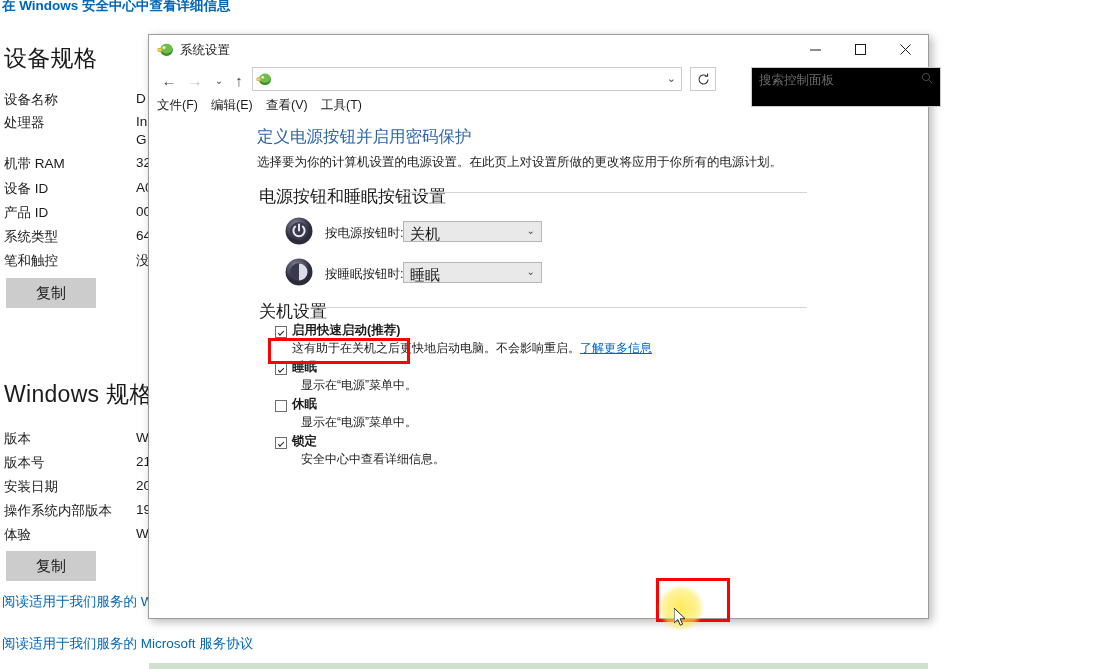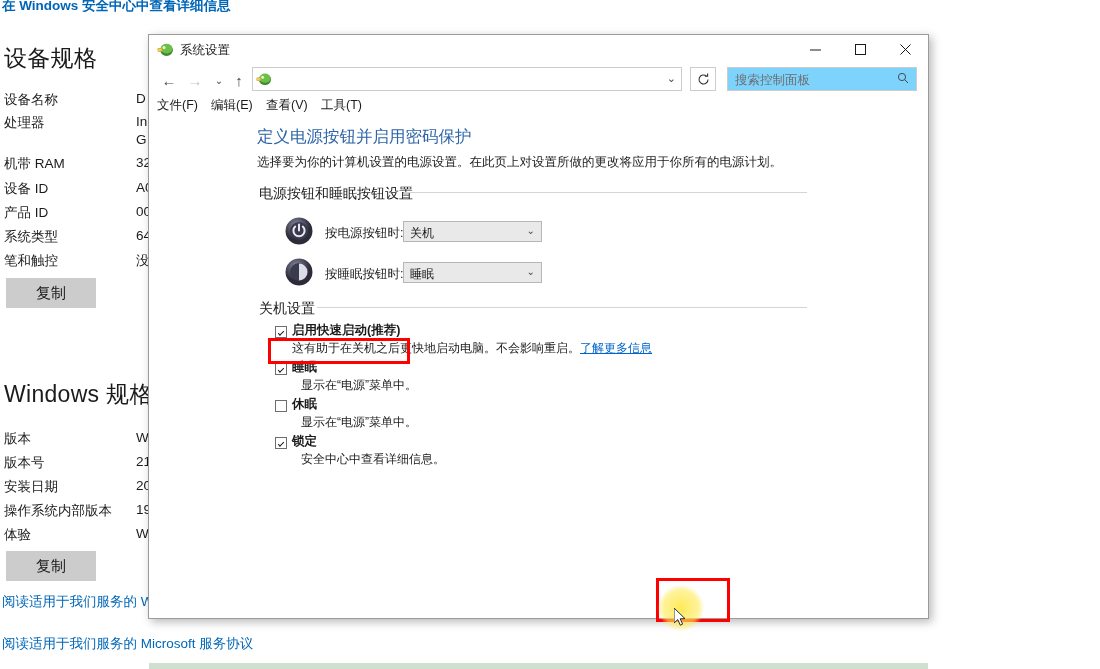--- a/index.html
+++ b/index.html
@@ -66,45 +66,45 @@
     position:absolute;left:103px;top:2px;width:430px;height:24px;
     border:1px solid #cccccc;background:#fff;box-sizing:border-box;
   }
   #addr-icon{position:absolute;left:3px;top:3px;width:16px;height:16px;}
   #crumbs{position:absolute;left:24px;top:4px;font-size:12.5px;color:#1b1b1b;white-space:nowrap;}
   .crumb{cursor:pointer;}
   .crumb-sep{color:#707070;margin:0 5px;font-size:11px;}
   #addr-drop{position:absolute;right:5px;top:4px;font-size:11px;color:#4a4a4a;cursor:pointer;}
   #refresh-btn{position:absolute;left:541px;top:2px;width:26px;height:24px;border:1px solid #cccccc;box-sizing:border-box;display:flex;align-items:center;justify-content:center;font-size:12px;color:#333;cursor:pointer;background:#fff;}
   #searchbox{
-    position:absolute;left:578px;top:2px;width:190px;height:24px;
-    border:1px solid #cccccc;background:#7dd3fc;box-sizing:border-box;
+    position:absolute;left:602px;top:2px;width:190px;height:40px;
+    border:1px solid #cccccc;background:#000000;box-sizing:border-box;
   }
   #search-ph{position:absolute;left:7px;top:4px;font-size:12.5px;color:#6d6d6d;}
   #search-ico{position:absolute;right:7px;top:4px;font-size:12px;color:#4a4a4a;}
 
   
   #menubar{position:relative;height:22px;}
   .menu-item{position:absolute;top:2px;font-size:12.5px;color:#1b1b1b;cursor:pointer;}
 
   
   #content{position:relative;height:470px;background:#fff;border-top:0px;}
   #page-head{position:absolute;left:108px;top:9px;font-size:16.5px;color:#2d64a8;}
   #page-desc{position:absolute;left:108px;top:37px;font-size:12.5px;color:#1b1b1b;}
 
-  .grp-label{position:absolute;font-size:14px;color:#1b1b1b;background:#fff;padding-right:6px;}
+  .grp-label{position:absolute;font-size:17px;color:#1b1b1b;background:#fff;padding-right:6px;}
   .grp-line{position:absolute;height:1px;background:#d4d4d4;}
 
   .pw-icon{position:absolute;width:28px;height:28px;border-radius:50%;}
   .pw-label{position:absolute;font-size:12.5px;color:#1b1b1b;}
   .sel{
     position:absolute;width:139px;height:21px;background:#e9e9e9;
     border:1px solid #b6b6b6;box-sizing:border-box;cursor:pointer;
   }
-  .sel-val{position:absolute;left:6px;top:3px;font-size:12px;color:#1b1b1b;}
+  .sel-val{position:absolute;left:6px;top:3px;font-size:15px;color:#1b1b1b;}
   .sel-arrow{position:absolute;right:6px;top:3px;font-size:10px;color:#4a4a4a;}
 
   .cbx{position:absolute;width:12px;height:12px;border:1px solid #6d6d6d;background:#fff;box-sizing:border-box;cursor:pointer;}
   .cbx.checked:after{
     content:"";position:absolute;left:2px;top:4px;width:5px;height:2px;
     border-left:1.6px solid #1b1b1b;border-bottom:1.6px solid #1b1b1b;
     transform:rotate(-45deg);
   }
   .cbx-label{position:absolute;font-size:12.5px;font-weight:bold;color:#1b1b1b;cursor:pointer;}
   .cbx-desc{position:absolute;font-size:12px;color:#1b1b1b;}

